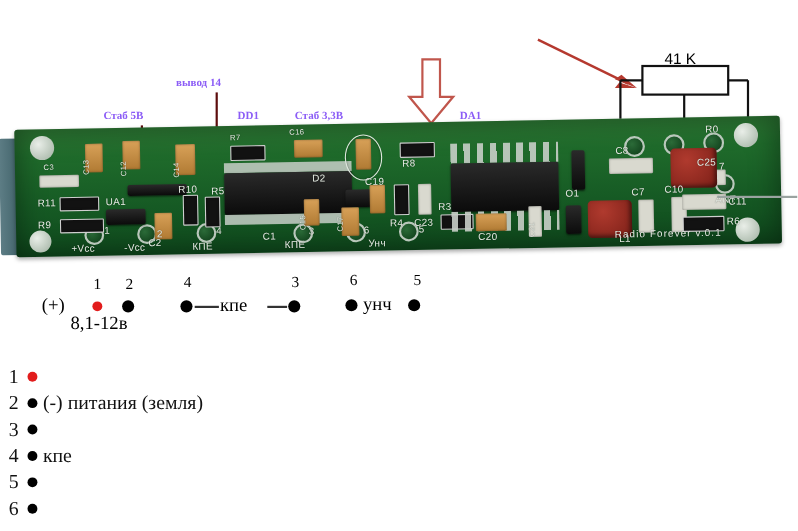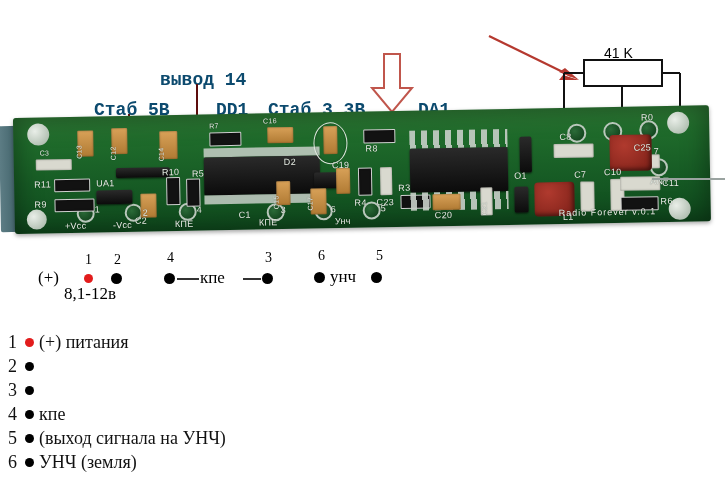--- a/index.html
+++ b/index.html
@@ -16,22 +16,22 @@
   .heading{
     position:absolute;left:8px;top:7px;width:540px;
     font-family:"Liberation Serif", serif;
     font-size:17.5px;line-height:23px;color:#111;
   }
   .heading div{white-space:nowrap;}
 
   
   .callout-label{
     position:absolute;
-    font-family:Liberation Mono, monospace;
-    font-weight:bold;font-size:18px;color:#0c4a6e;
+    font-family:Liberation Serif, serif;
+    font-weight:bold;font-size:10px;color:#8b5cf6;
     white-space:nowrap;
   }
   .callout-line{
     position:absolute;background:#6e1010;width:2px;
   }
   .callout-line.dark{background:#5d0d0d;}
 
   
   .line-arrowhead{
     position:absolute;width:0;height:0;
@@ -318,40 +318,38 @@
     <div class="dot" style="left:314px;top:22px;width:11px;height:11px;"></div>
     <div class="pin-text" style="left:330px;top:17px;">унч</div>
     <div class="pin-num" style="left:376px;top:-2px;">5</div>
     <div class="dot" style="left:371px;top:22px;width:11px;height:11px;"></div>
   </div>
 
   <div class="legend">
     <div class="legend-row">
       <span class="legend-num">1</span>
       <span class="legend-dot red"></span>
-      <span>(+) питания</span>
     </div>
     <div class="legend-row">
       <span class="legend-num">2</span>
       <span class="legend-dot"></span>
+      <span>(-) питания (земля)</span>
     </div>
     <div class="legend-row">
       <span class="legend-num">3</span>
       <span class="legend-dot"></span>
     </div>
     <div class="legend-row">
       <span class="legend-num">4</span>
       <span class="legend-dot"></span>
       <span>кпе</span>
     </div>
     <div class="legend-row">
       <span class="legend-num">5</span>
       <span class="legend-dot"></span>
-      <span>(выход сигнала на УНЧ)</span>
     </div>
     <div class="legend-row">
       <span class="legend-num">6</span>
       <span class="legend-dot"></span>
-      <span>УНЧ (земля)</span>
     </div>
   </div>
 
 </div>
 
 </body></html>

